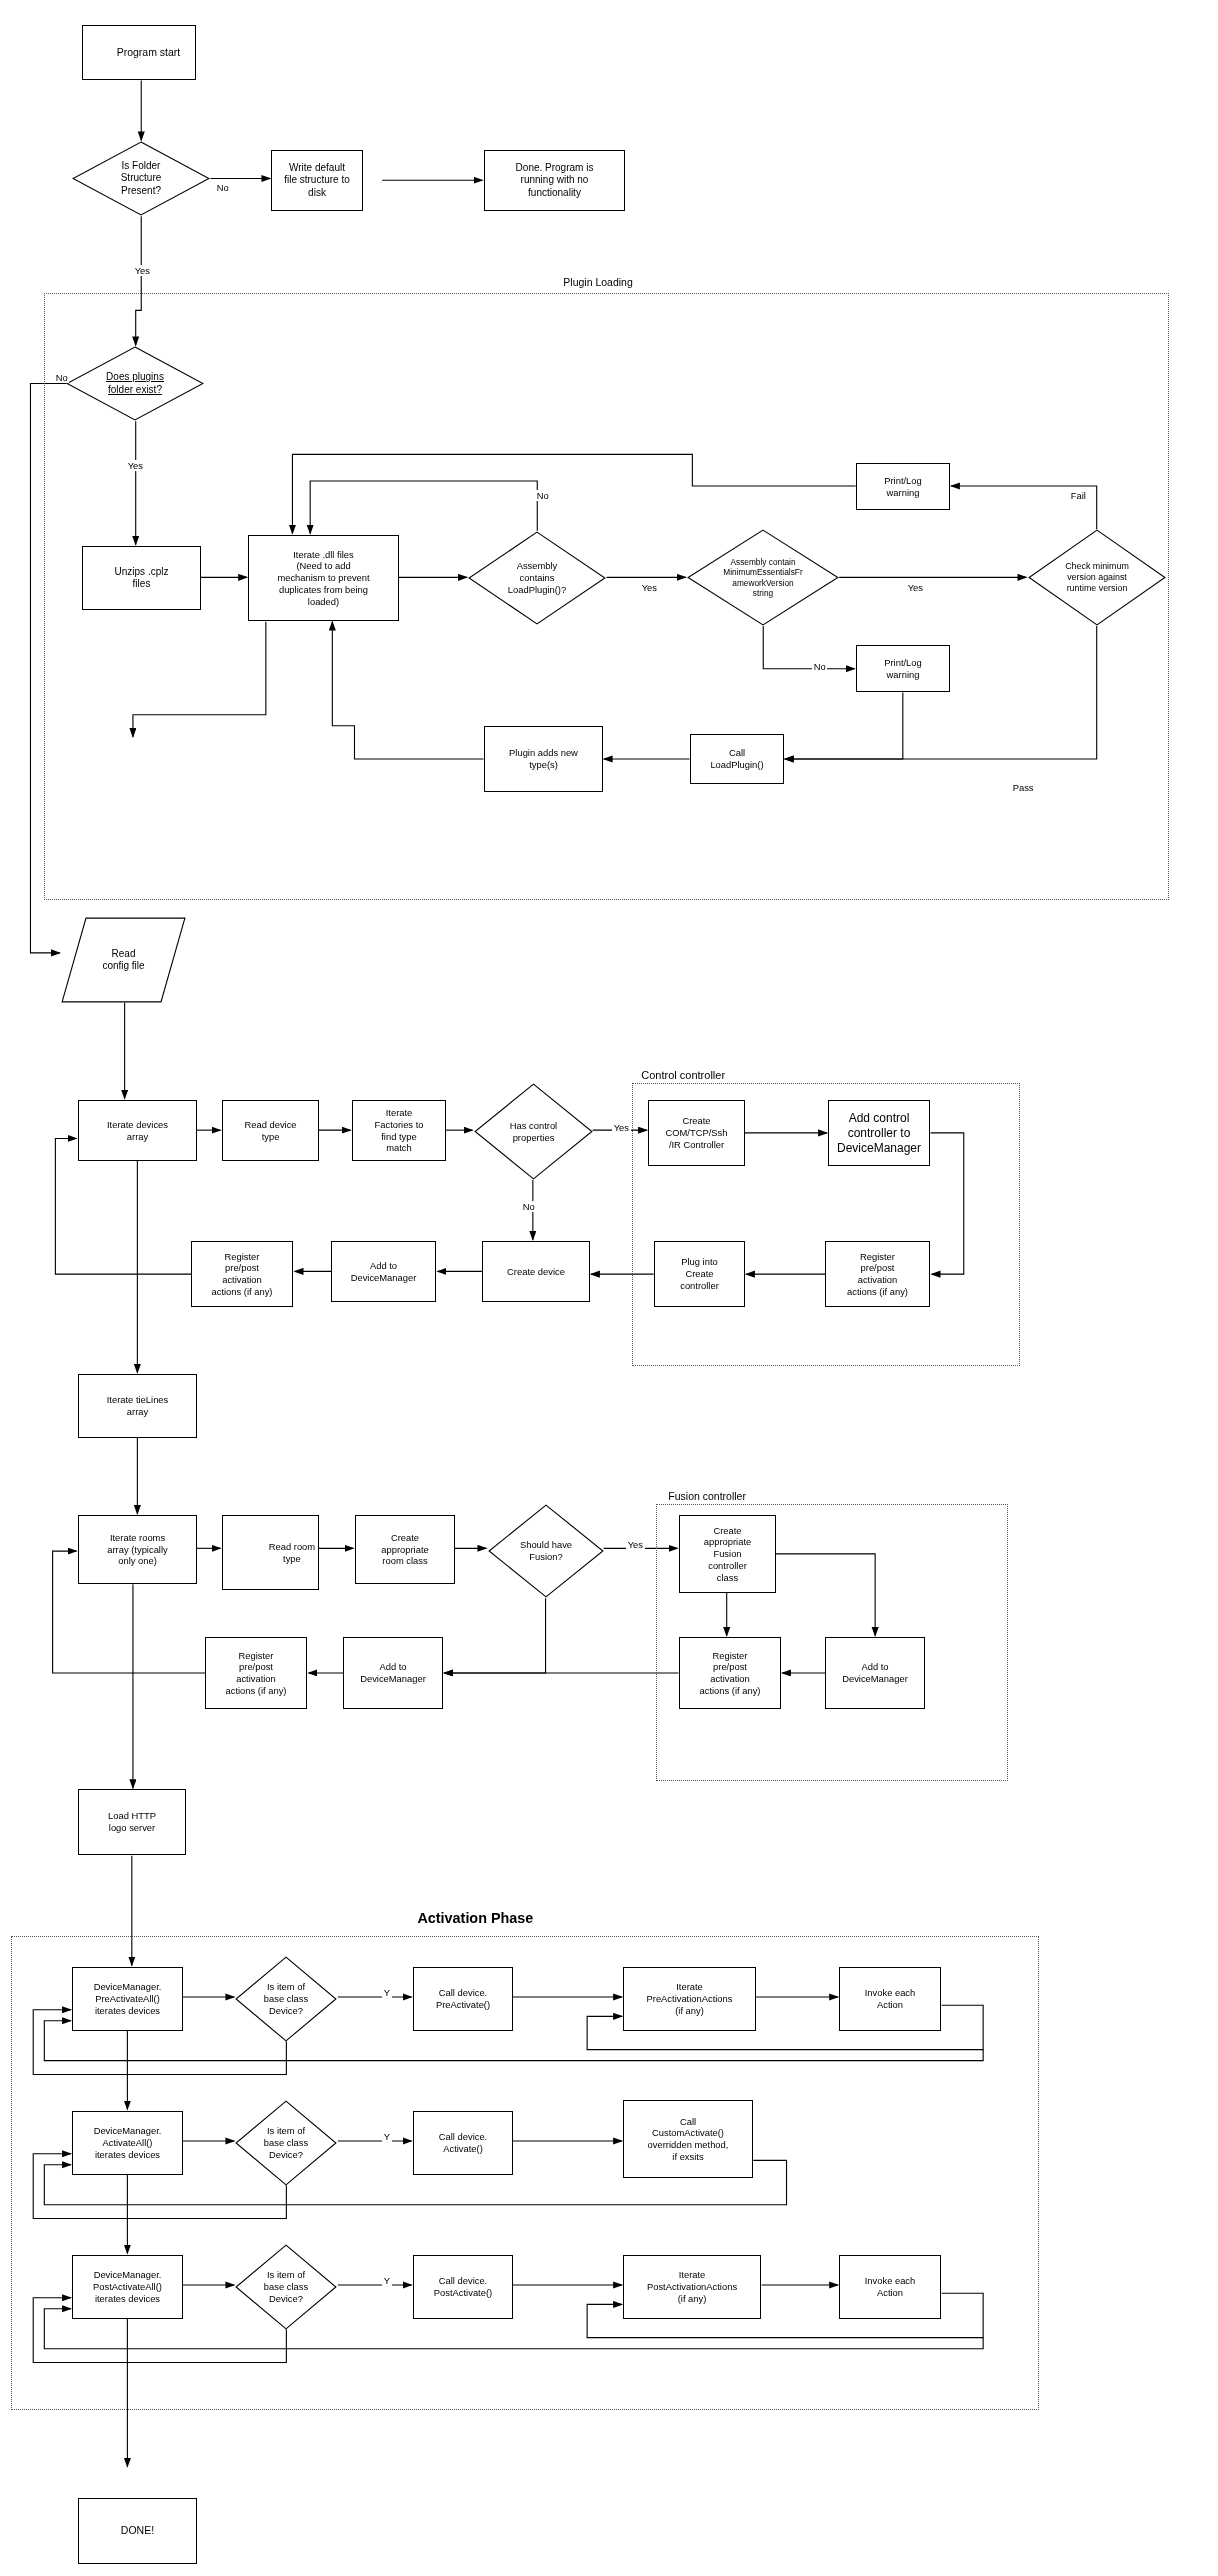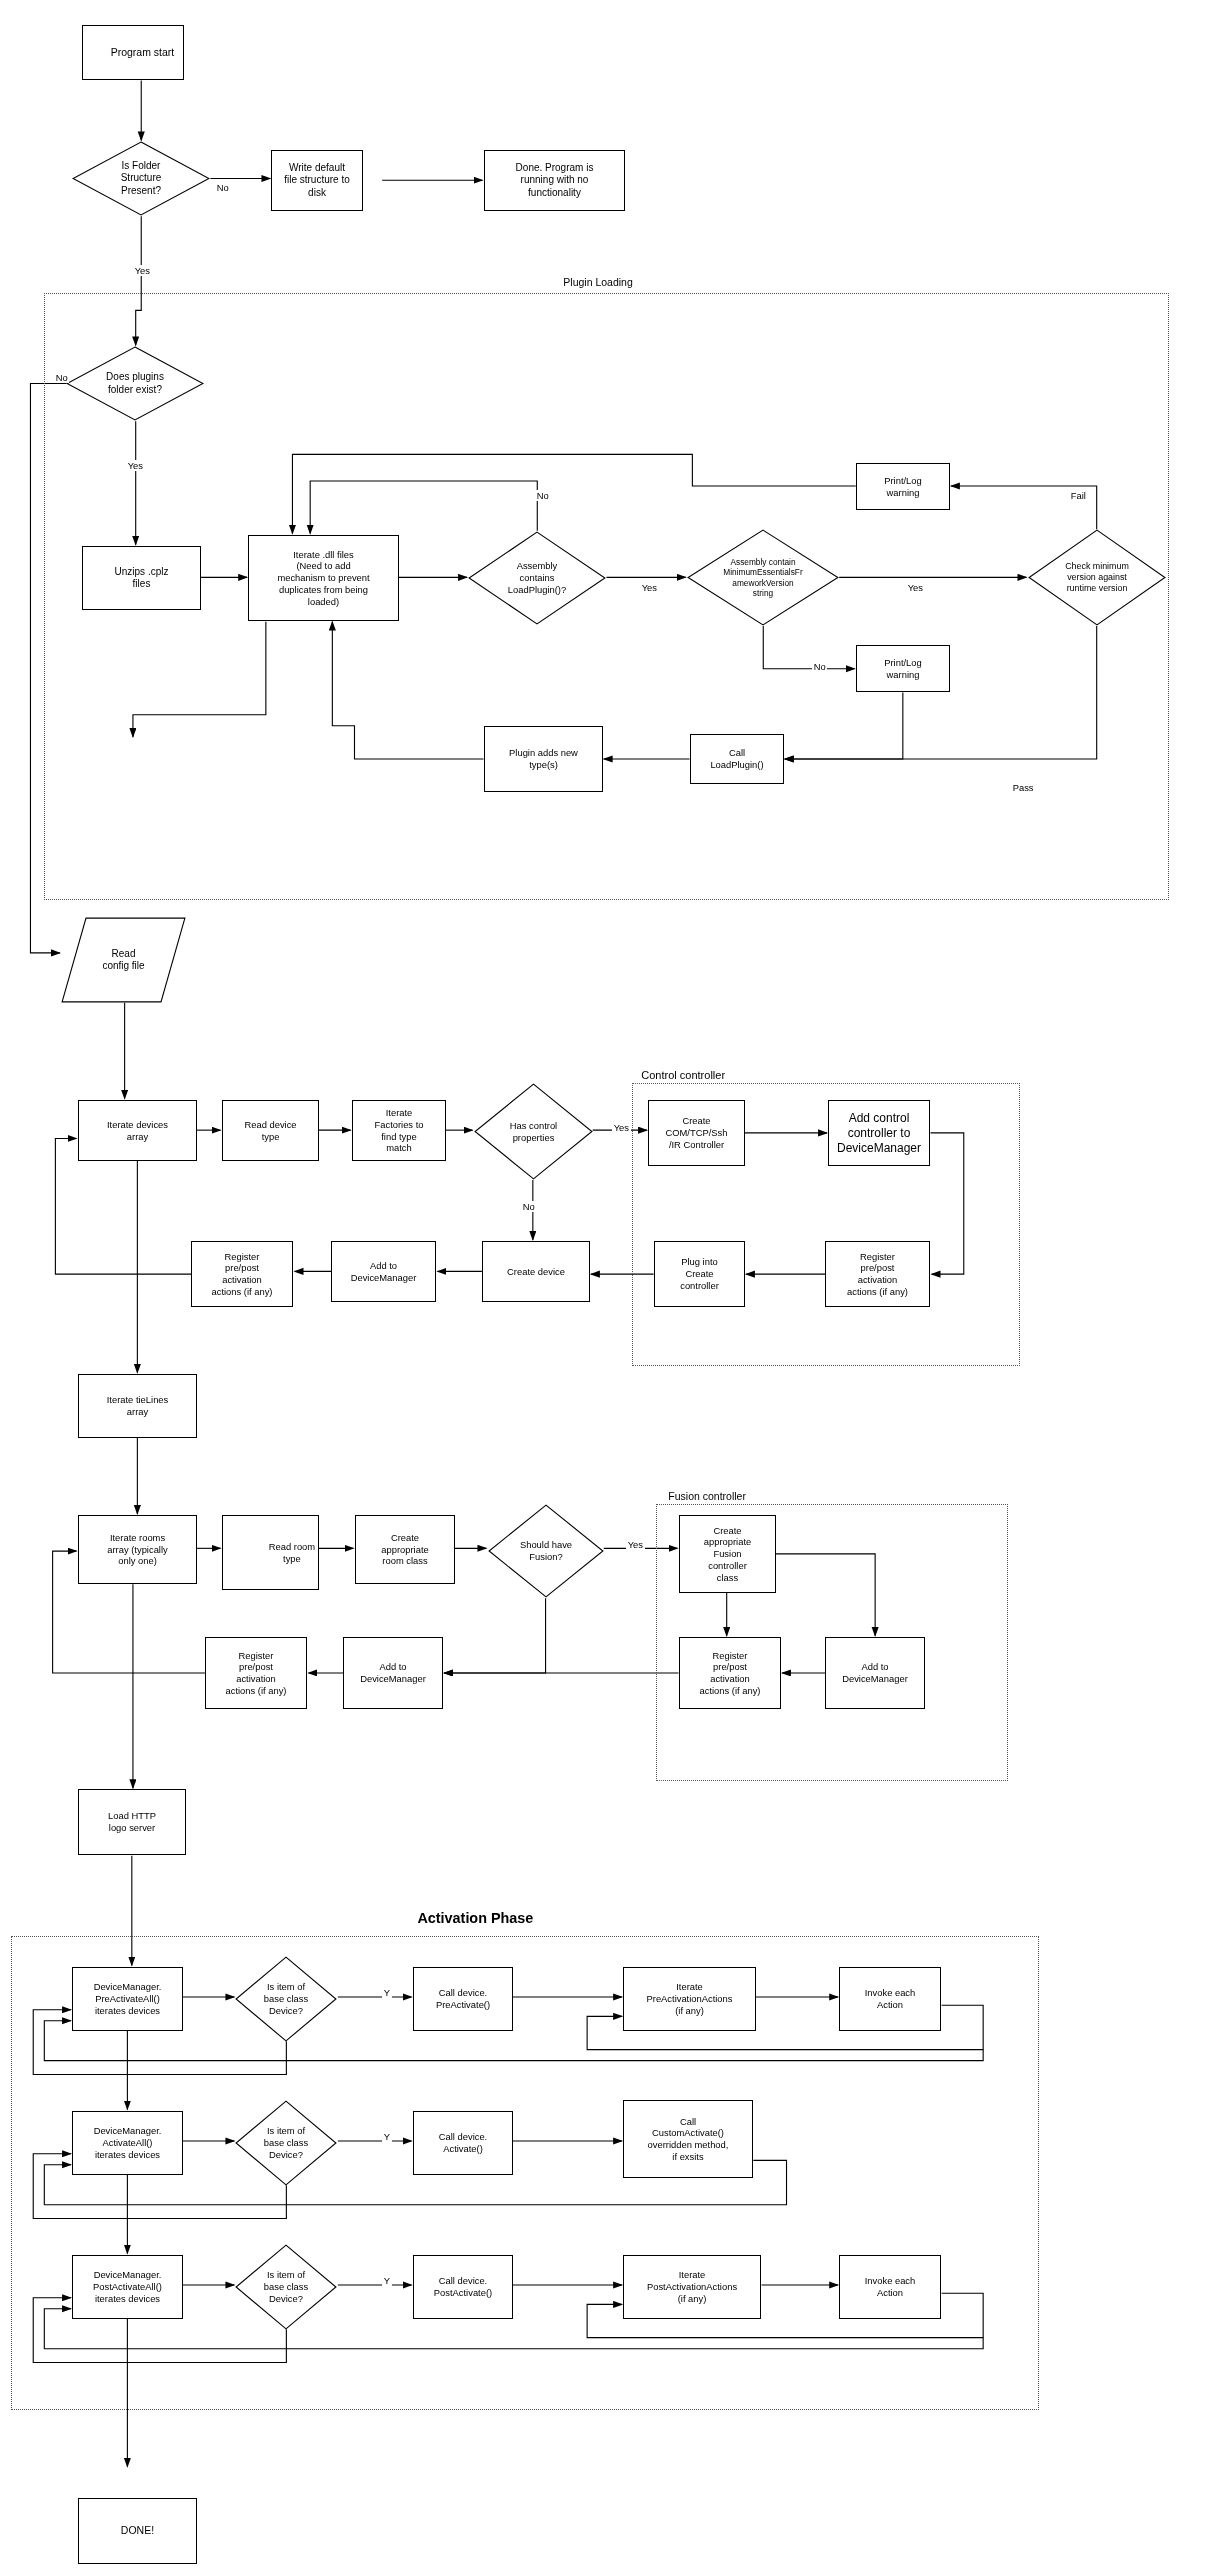--- a/index.html
+++ b/index.html
@@ -173,21 +173,21 @@
 
   <div class="group" style="left:632px;top:1083px;width:388px;height:283px;"></div>
   <div class="grouplabel" style="left:638px;top:1069px;font-size:11px;">Control controller</div>
 
   <div class="group" style="left:656px;top:1504px;width:352px;height:277px;"></div>
   <div class="grouplabel" style="left:665px;top:1490px;font-size:10.5px;">Fusion controller</div>
 
   <div class="group" style="left:11px;top:1936px;width:1028px;height:474px;"></div>
   <div class="phaselabel" style="left:413px;top:1910px;font-size:14.4px;">Activation Phase</div>
 
-  <div class="node rect" style="left:82px;top:25px;width:102px;height:55px;padding-left:20px;">
+  <div class="node rect" style="left:82px;top:25px;width:114px;height:55px;padding-left:20px;">
       <span class="txt" style="font-size:10.5px;">Program start</span>
     </div>
 
   <div class="node diamond" style="left:72px;top:141px;width:138px;height:75px;">
     <svg class="dshape" viewBox="0 0 250 135" preserveAspectRatio="none">
         <polygon points="125,2 248,67.5 125,133 2,67.5" fill="#fff" stroke="#000" stroke-width="2"></polygon>
       </svg>
     <span class="txt" style="font-size:10px;">Is Folder
 Structure
 Present?</span>
@@ -202,21 +202,21 @@
   <div class="node rect" style="left:484px;top:150px;width:141px;height:61px;">
       <span class="txt" style="font-size:10px;">Done.  Program is
 running with no
 functionality</span>
     </div>
 
   <div class="node diamond" style="left:66px;top:346px;width:138px;height:75px;">
     <svg class="dshape" viewBox="0 0 250 135" preserveAspectRatio="none">
         <polygon points="125,2 248,67.5 125,133 2,67.5" fill="#fff" stroke="#000" stroke-width="2"></polygon>
       </svg>
-    <span class="txt" style="font-size:10px;">Does plugins
+    <span class="txt" style="font-size:10px;text-decoration:underline;">Does plugins
 folder exist?</span>
   </div>
 
   <div class="node rect" style="left:82px;top:546px;width:119px;height:64px;">
       <span class="txt" style="font-size:10px;">Unzips .cplz
 files</span>
     </div>
 
   <div class="node rect" style="left:248px;top:535px;width:151px;height:86px;">
       <span class="txt" style="font-size:9.4px;">Iterate .dll files

